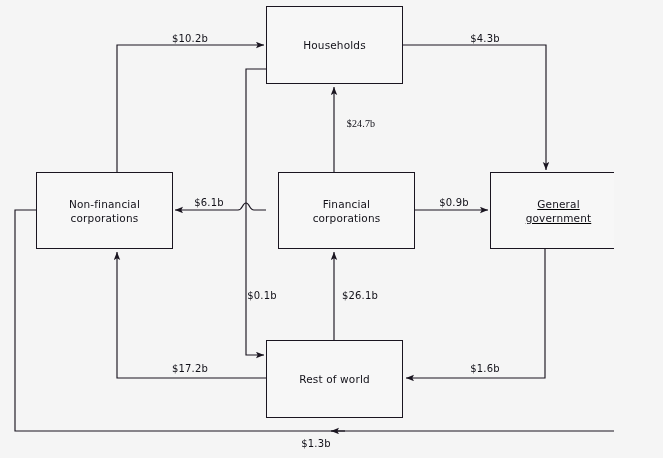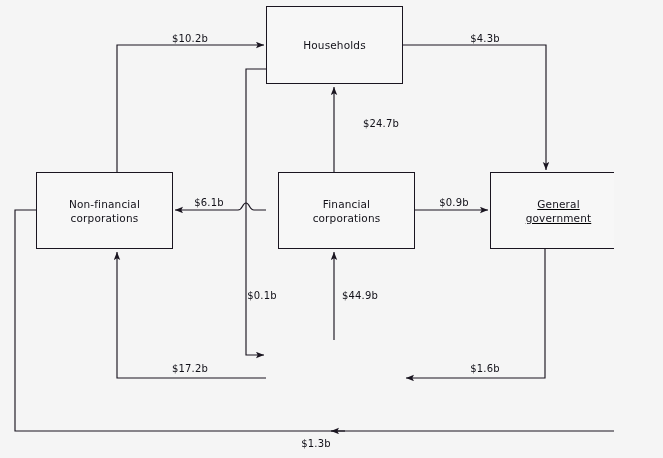--- a/index.html
+++ b/index.html
@@ -99,34 +99,37 @@
   <div class="node" style="left:278px; top:172px; width:137px; height:77px;">
     <span class="node-label">Financial
 corporations</span>
   </div>
 
   <div class="node" style="left:490px; top:172px; width:137px; height:77px;text-decoration:underline;">
     <span class="node-label">General
 government</span>
   </div>
 
+  <div class="node" style="left:266px; top:340px; width:137px; height:78px;">
+    <span class="node-label">Rest of world</span>
+  </div>
 
   <div class="edge-label" style="left:190px; top:38px;">$10.2b</div>
 
   <div class="edge-label" style="left:485px; top:38px;">$4.3b</div>
 
-  <div class="edge-label" style="left:381px; top:123px;">$24.7b</div>
+  <div class="edge-label" style="left:361px; top:123px;font-family:Liberation Serif, serif;">$24.7b</div>
 
   <div class="edge-label" style="left:209px; top:202px;">$6.1b</div>
 
   <div class="edge-label" style="left:454px; top:202px;">$0.9b</div>
 
   <div class="edge-label" style="left:262px; top:295px;">$0.1b</div>
 
-  <div class="edge-label" style="left:360px; top:295px;">$44.9b</div>
+  <div class="edge-label" style="left:360px; top:295px;">$26.1b</div>
 
   <div class="edge-label" style="left:190px; top:368px;">$17.2b</div>
 
   <div class="edge-label" style="left:485px; top:368px;text-align:right;">$1.6b</div>
 
   <div class="edge-label" style="left:316px; top:443px;">$1.3b</div>
 
 </div>
 
 </body></html>

